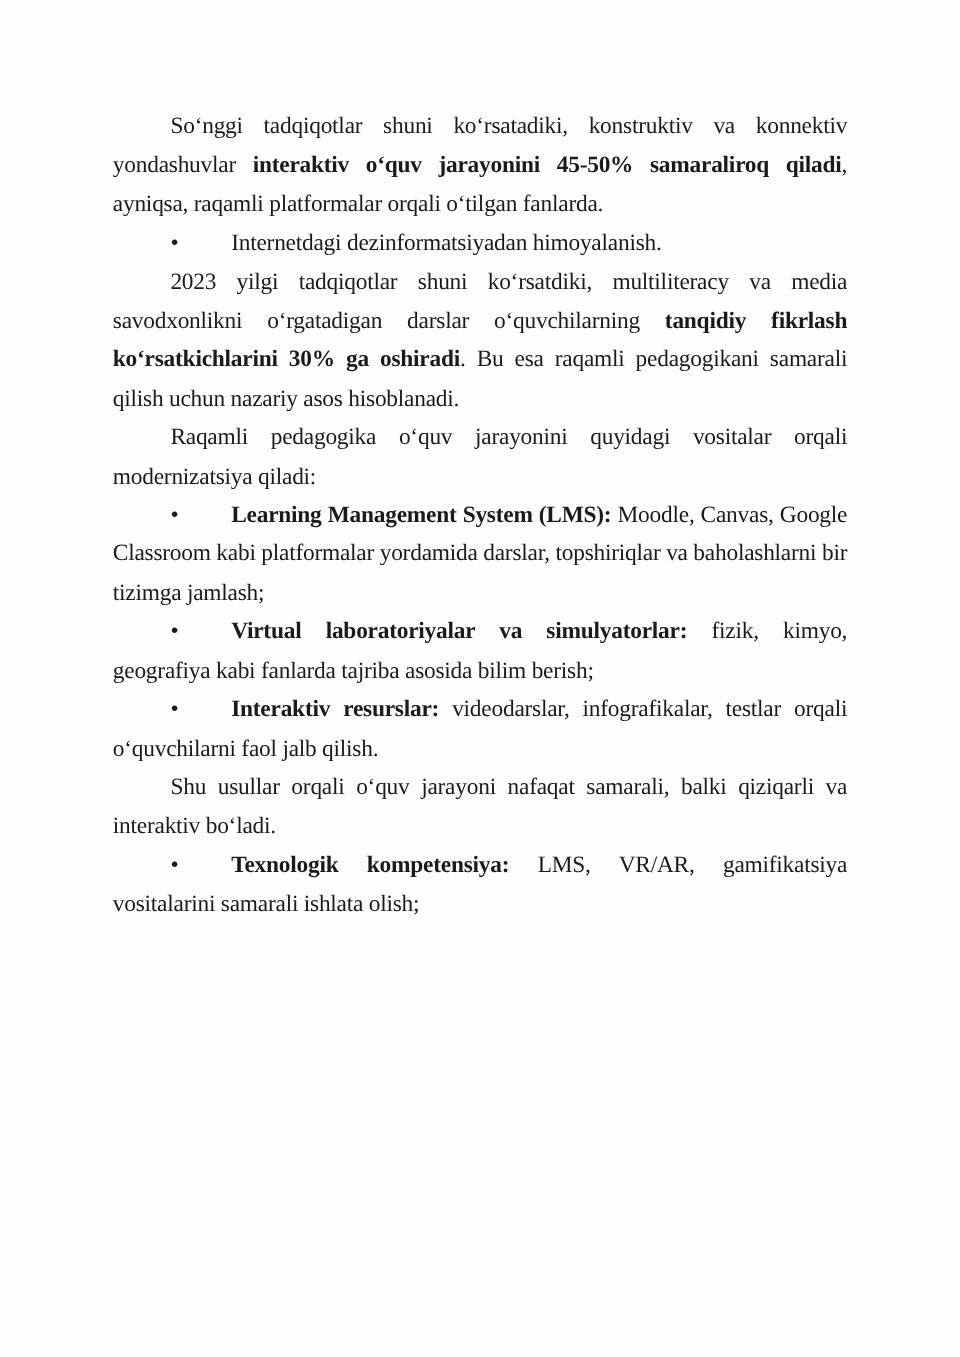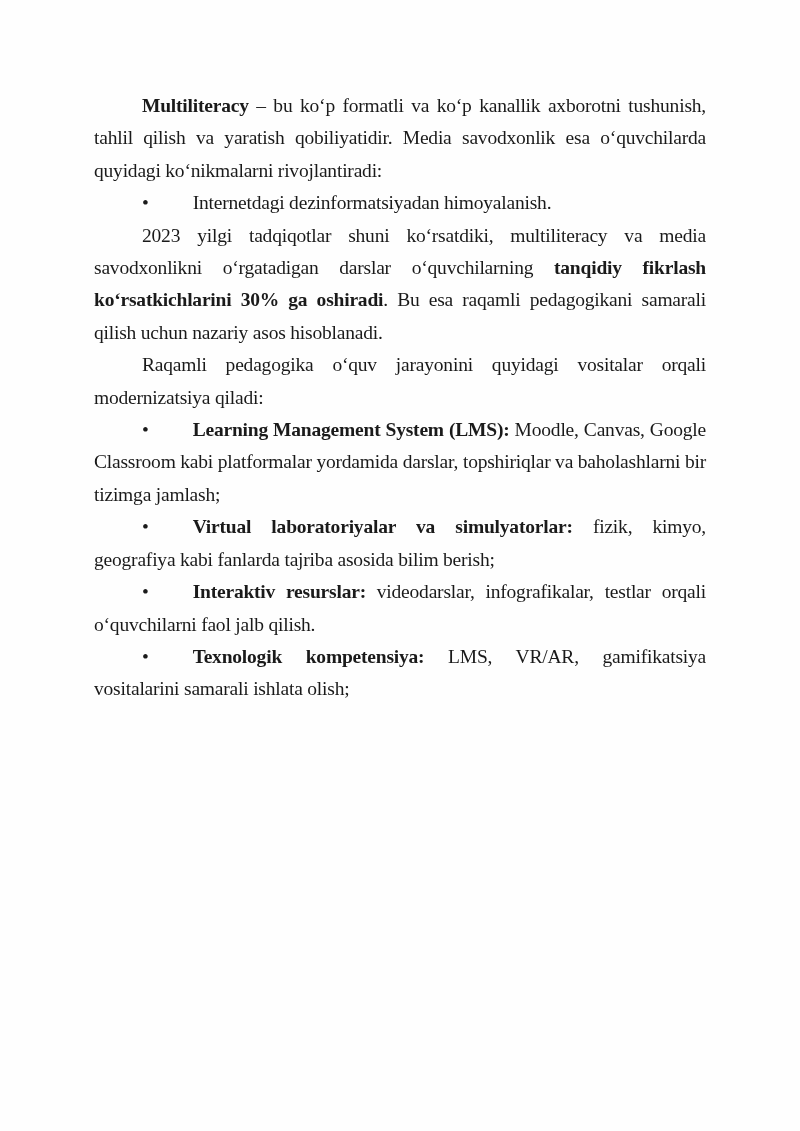--- a/index.html
+++ b/index.html
@@ -37,22 +37,23 @@
   .seg { font-weight: 400; }
   .seg.bold { font-weight: 700; }
   .bullet-dot { display: inline; }
   .bullet-gap { display: inline-block; width: 44px; height: 1px; }
 </style>
 </head>
 <body>
 
 <div class="page">
   <div class="content">
-      <p class="paragraph"><span class="seg bold">Multiliteracy</span><span class="seg"> – bu ko‘p formatli va ko‘p kanallik axborotni tushunish, tahlil qilish va yaratish qobiliyatidir. Media savodxonlik esa o‘quvchilarda quyidagi ko‘nikmalarni rivojlantiradi:</span></p>
+      <p class="paragraph"><span class="seg">So‘nggi tadqiqotlar shuni ko‘rsatadiki, konstruktiv va konnektiv yondashuvlar </span><span class="seg bold">interaktiv o‘quv jarayonini 45-50% samaraliroq qiladi</span><span class="seg">, ayniqsa, raqamli platformalar orqali o‘tilgan fanlarda.</span></p>
       <p class="bullet"><span class="bullet-dot">•</span><span class="bullet-gap"></span><span class="seg">Internetdagi dezinformatsiyadan himoyalanish.</span></p>
       <p class="paragraph"><span class="seg">2023 yilgi tadqiqotlar shuni ko‘rsatdiki, multiliteracy va media savodxonlikni o‘rgatadigan darslar o‘quvchilarning </span><span class="seg bold">tanqidiy fikrlash ko‘rsatkichlarini 30% ga oshiradi</span><span class="seg">. Bu esa raqamli pedagogikani samarali qilish uchun nazariy asos hisoblanadi.</span></p>
       <p class="paragraph"><span class="seg">Raqamli pedagogika o‘quv jarayonini quyidagi vositalar orqali modernizatsiya qiladi:</span></p>
       <p class="bullet"><span class="bullet-dot">•</span><span class="bullet-gap"></span><span class="seg bold">Learning Management System (LMS):</span><span class="seg"> Moodle, Canvas, Google Classroom kabi platformalar yordamida darslar, topshiriqlar va baholashlarni bir tizimga jamlash;</span></p>
       <p class="bullet"><span class="bullet-dot">•</span><span class="bullet-gap"></span><span class="seg bold">Virtual laboratoriyalar va simulyatorlar:</span><span class="seg"> fizik, kimyo, geografiya kabi fanlarda tajriba asosida bilim berish;</span></p>
       <p class="bullet"><span class="bullet-dot">•</span><span class="bullet-gap"></span><span class="seg bold">Interaktiv resurslar:</span><span class="seg"> videodarslar, infografikalar, testlar orqali o‘quvchilarni faol jalb qilish.</span></p>
+      <p class="paragraph"><span class="seg">Shu usullar orqali o‘quv jarayoni nafaqat samarali, balki qiziqarli va interaktiv bo‘ladi.</span></p>
       <p class="bullet"><span class="bullet-dot">•</span><span class="bullet-gap"></span><span class="seg bold">Texnologik kompetensiya:</span><span class="seg"> LMS, VR/AR, gamifikatsiya vositalarini samarali ishlata olish;</span></p>
     </div>
 </div>
 
 </body></html>

